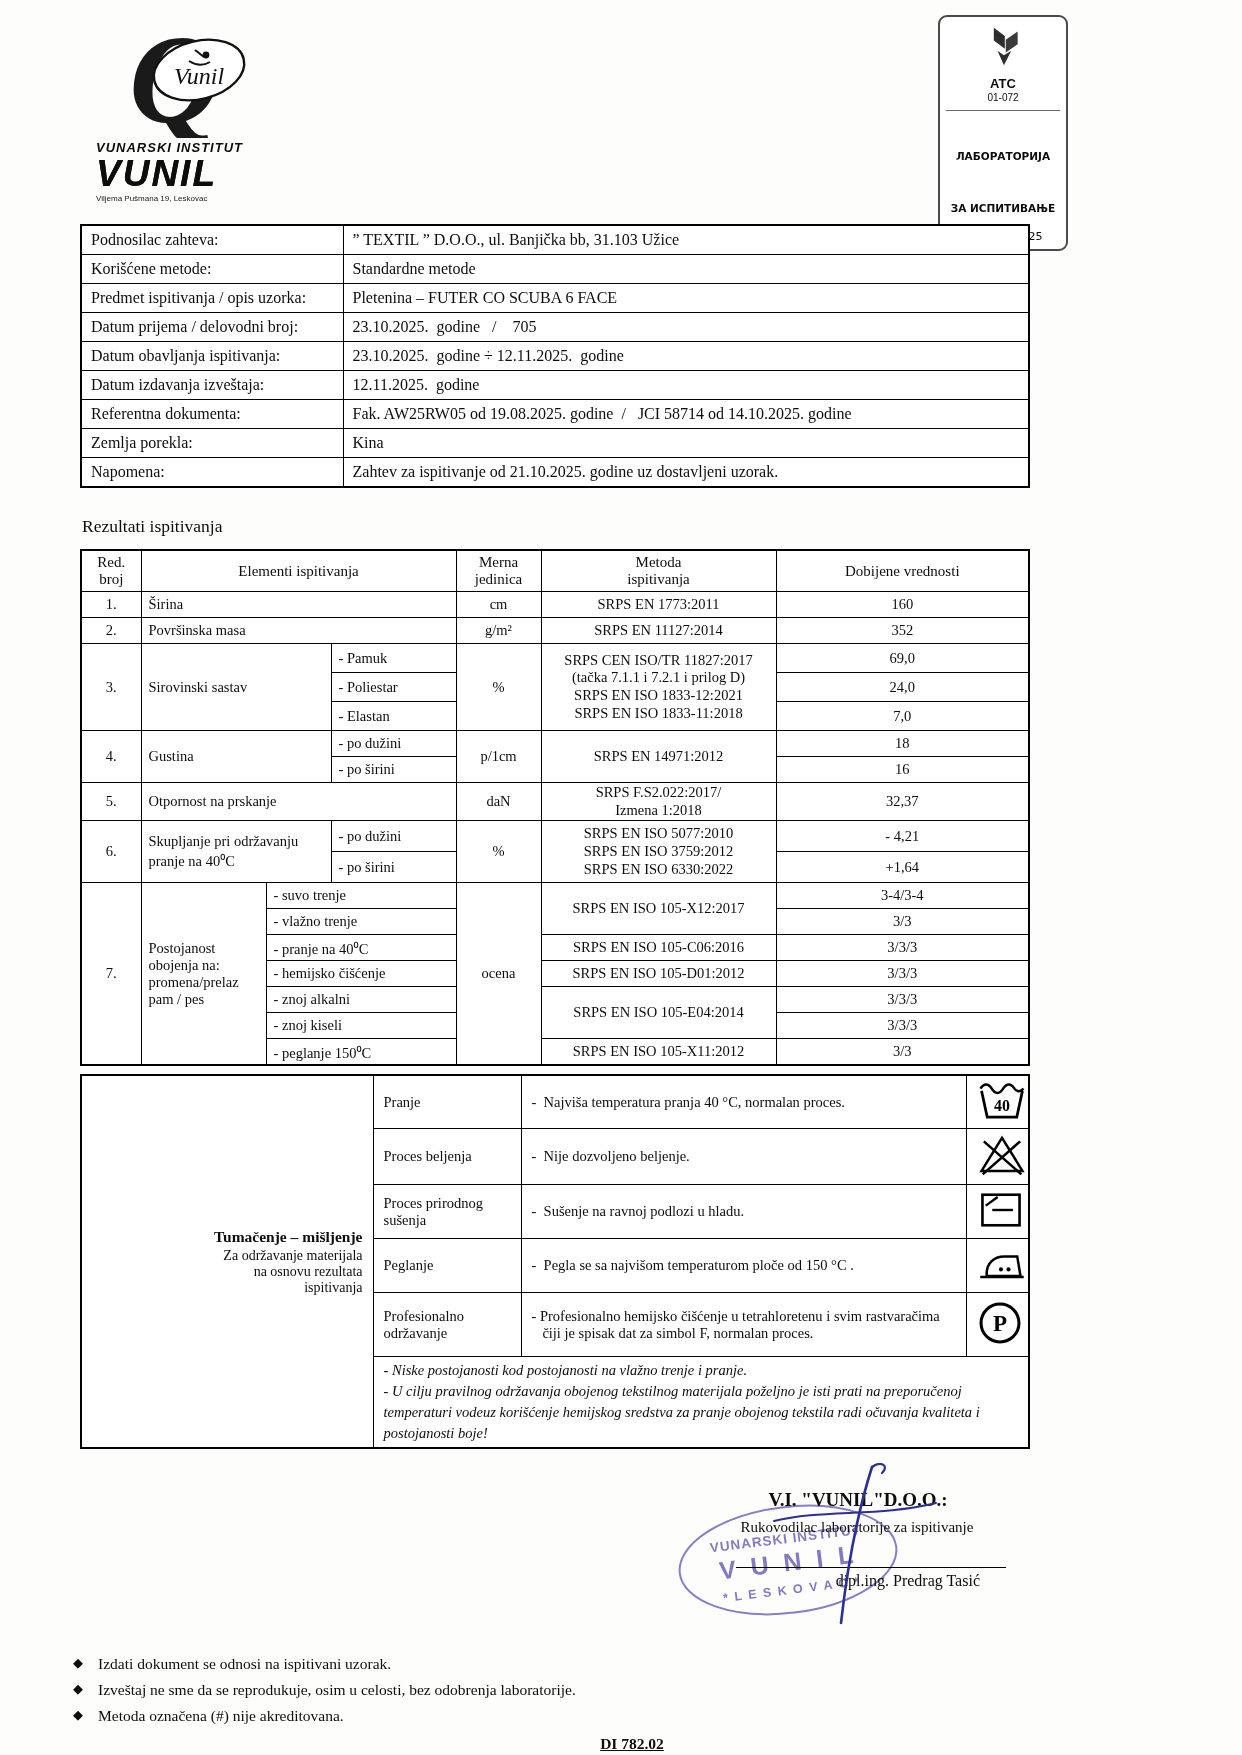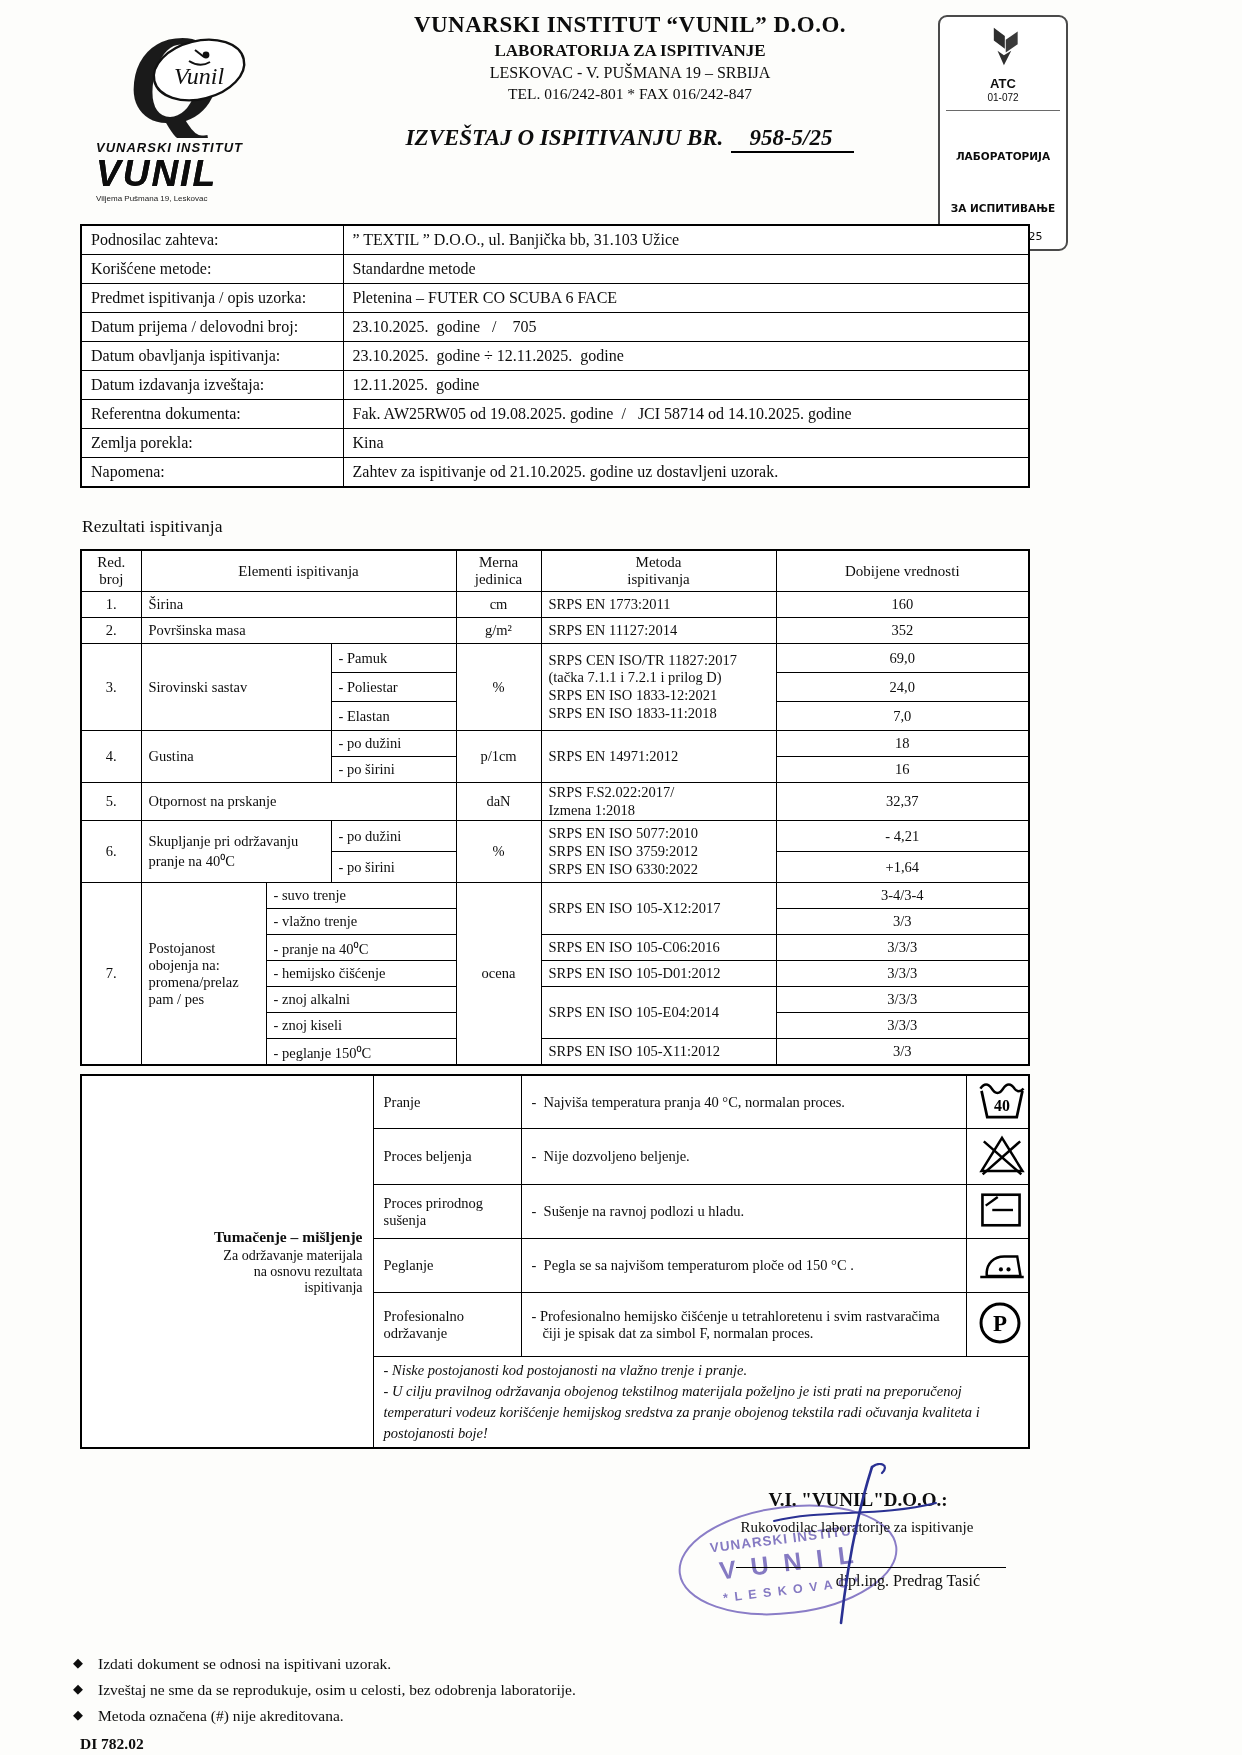--- a/index.html
+++ b/index.html
@@ -42,21 +42,21 @@
   .itable td{font-size:16px;padding:2px 9px;height:24px;vertical-align:middle;}
   .ivalue{white-space:pre-wrap;}
 
   .rheading{font-size:17.5px;margin:28px 0 12px 2px;}
 
   .rtable{border:2.6px solid #000;}
   .rtable th{font-size:15px;text-align:center;vertical-align:middle;height:38px;padding:1px 4px;}
   .rtable td{font-size:14.5px;padding:1px 7px;vertical-align:middle;height:23px;}
   .c{text-align:center;}
   .l{text-align:left;}
-  .m{font-size:13.3px;text-align:left;line-height:1.22;}
+  .m{font-size:13.3px;text-align:center;line-height:1.22;}
   .pre{white-space:pre-line;}
   .h26 td{height:26px;} .h28 td{height:28px;} .h40{height:40px;}
 
   .ctable{border:2.6px solid #000;margin-top:8px;}
   .ctable td{font-size:14.5px;padding:3px 10px;vertical-align:middle;}
   .care-left{text-align:right;vertical-align:middle;}
   .care-title{font-weight:bold;font-size:15.5px;}
   .care-sub{font-size:14px;white-space:pre-line;margin-top:2px;}
   .care-text{white-space:pre-wrap;}
   .care-icon-cell{text-align:center;padding:2px;}
@@ -69,21 +69,21 @@
   .sig-role{position:absolute;right:6px;top:44px;width:330px;text-align:center;font-size:15px;}
   .sig-line{position:absolute;right:22px;top:92px;width:270px;border-top:1.6px solid #000;}
   .sig-name{position:absolute;right:48px;top:97px;font-size:16px;}
   .stamp{position:absolute;left:592px;top:26px;opacity:.88;transform:rotate(-7deg);}
   .scribble{position:absolute;right:86px;top:-12px;}
 
   
   .foot{margin-top:22px;font-size:15.5px;}
   .bullet-row{display:flex;margin:0 0 8px -22px;}
   .diamond{width:40px;text-align:center;font-size:13px;}
-  .doc-id{text-align:left;font-weight:bold;font-size:15.5px;margin-top:10px;}
+  .doc-id{text-align:center;font-weight:bold;font-size:15.5px;margin-top:10px;text-decoration:underline;}
 </style>
 </head>
 <body>
 
 <div class="page">
 
   <div class="logo-block">
     <svg class="logo-q" width="150" height="132" viewBox="0 0 150 132">
       <text x="10" y="116" font-family="Liberation Serif, serif" font-style="italic" font-weight="bold" font-size="128" fill="#1a1a1a">Q</text>
       <ellipse cx="80" cy="64" rx="46" ry="29" fill="#ffffff" stroke="#111" stroke-width="2.4" transform="rotate(-14 80 64)"></ellipse>
@@ -92,29 +92,20 @@
         <path d="M70 55 q11 7 21 1"></path>
         <circle cx="87" cy="49" r="2.4" fill="#111"></circle>
       </g>
       <text x="80" y="78" text-anchor="middle" font-family="Liberation Serif, serif" font-size="24" font-style="italic" fill="#111">Vunil</text>
     </svg>
     <div class="logo-inst-small">VUNARSKI INSTITUT</div>
     <div class="logo-brand">VUNIL</div>
     <div class="logo-addr">Viljema Pušmana 19, Leskovac</div>
   </div>
 
-  <div class="head-center">
-    <div class="org-name">VUNARSKI INSTITUT “VUNIL” D.O.O.</div>
-    <div class="lab-line">LABORATORIJA ZA ISPITIVANJE</div>
-    <div class="addr-line">LESKOVAC - V. PUŠMANA 19 – SRBIJA</div>
-    <div class="tel-line">TEL. 016/242-801 * FAX  016/242-847</div>
-    <div class="report-title">
-      <span>IZVEŠTAJ O ISPITIVANJU BR.</span><span class="report-number">958-5/25</span>
-    </div>
-  </div>
 
   <div class="badge">
     <svg width="44" height="46" viewBox="0 0 48 46">
       <path d="M14 2 L26 11 L26 25 L14 16 Z" fill="#2e2e2e"></path>
       <path d="M40 6 L27 15 L27 29 L40 20 Z" fill="#3a3a3a"></path>
       <path d="M18 27 L25 43 L33 27 L25 32 Z" fill="#2e2e2e"></path>
     </svg>
     <div class="badge-atc">ATC</div>
     <div class="badge-num">01-072</div>
     <div class="badge-div"></div>

